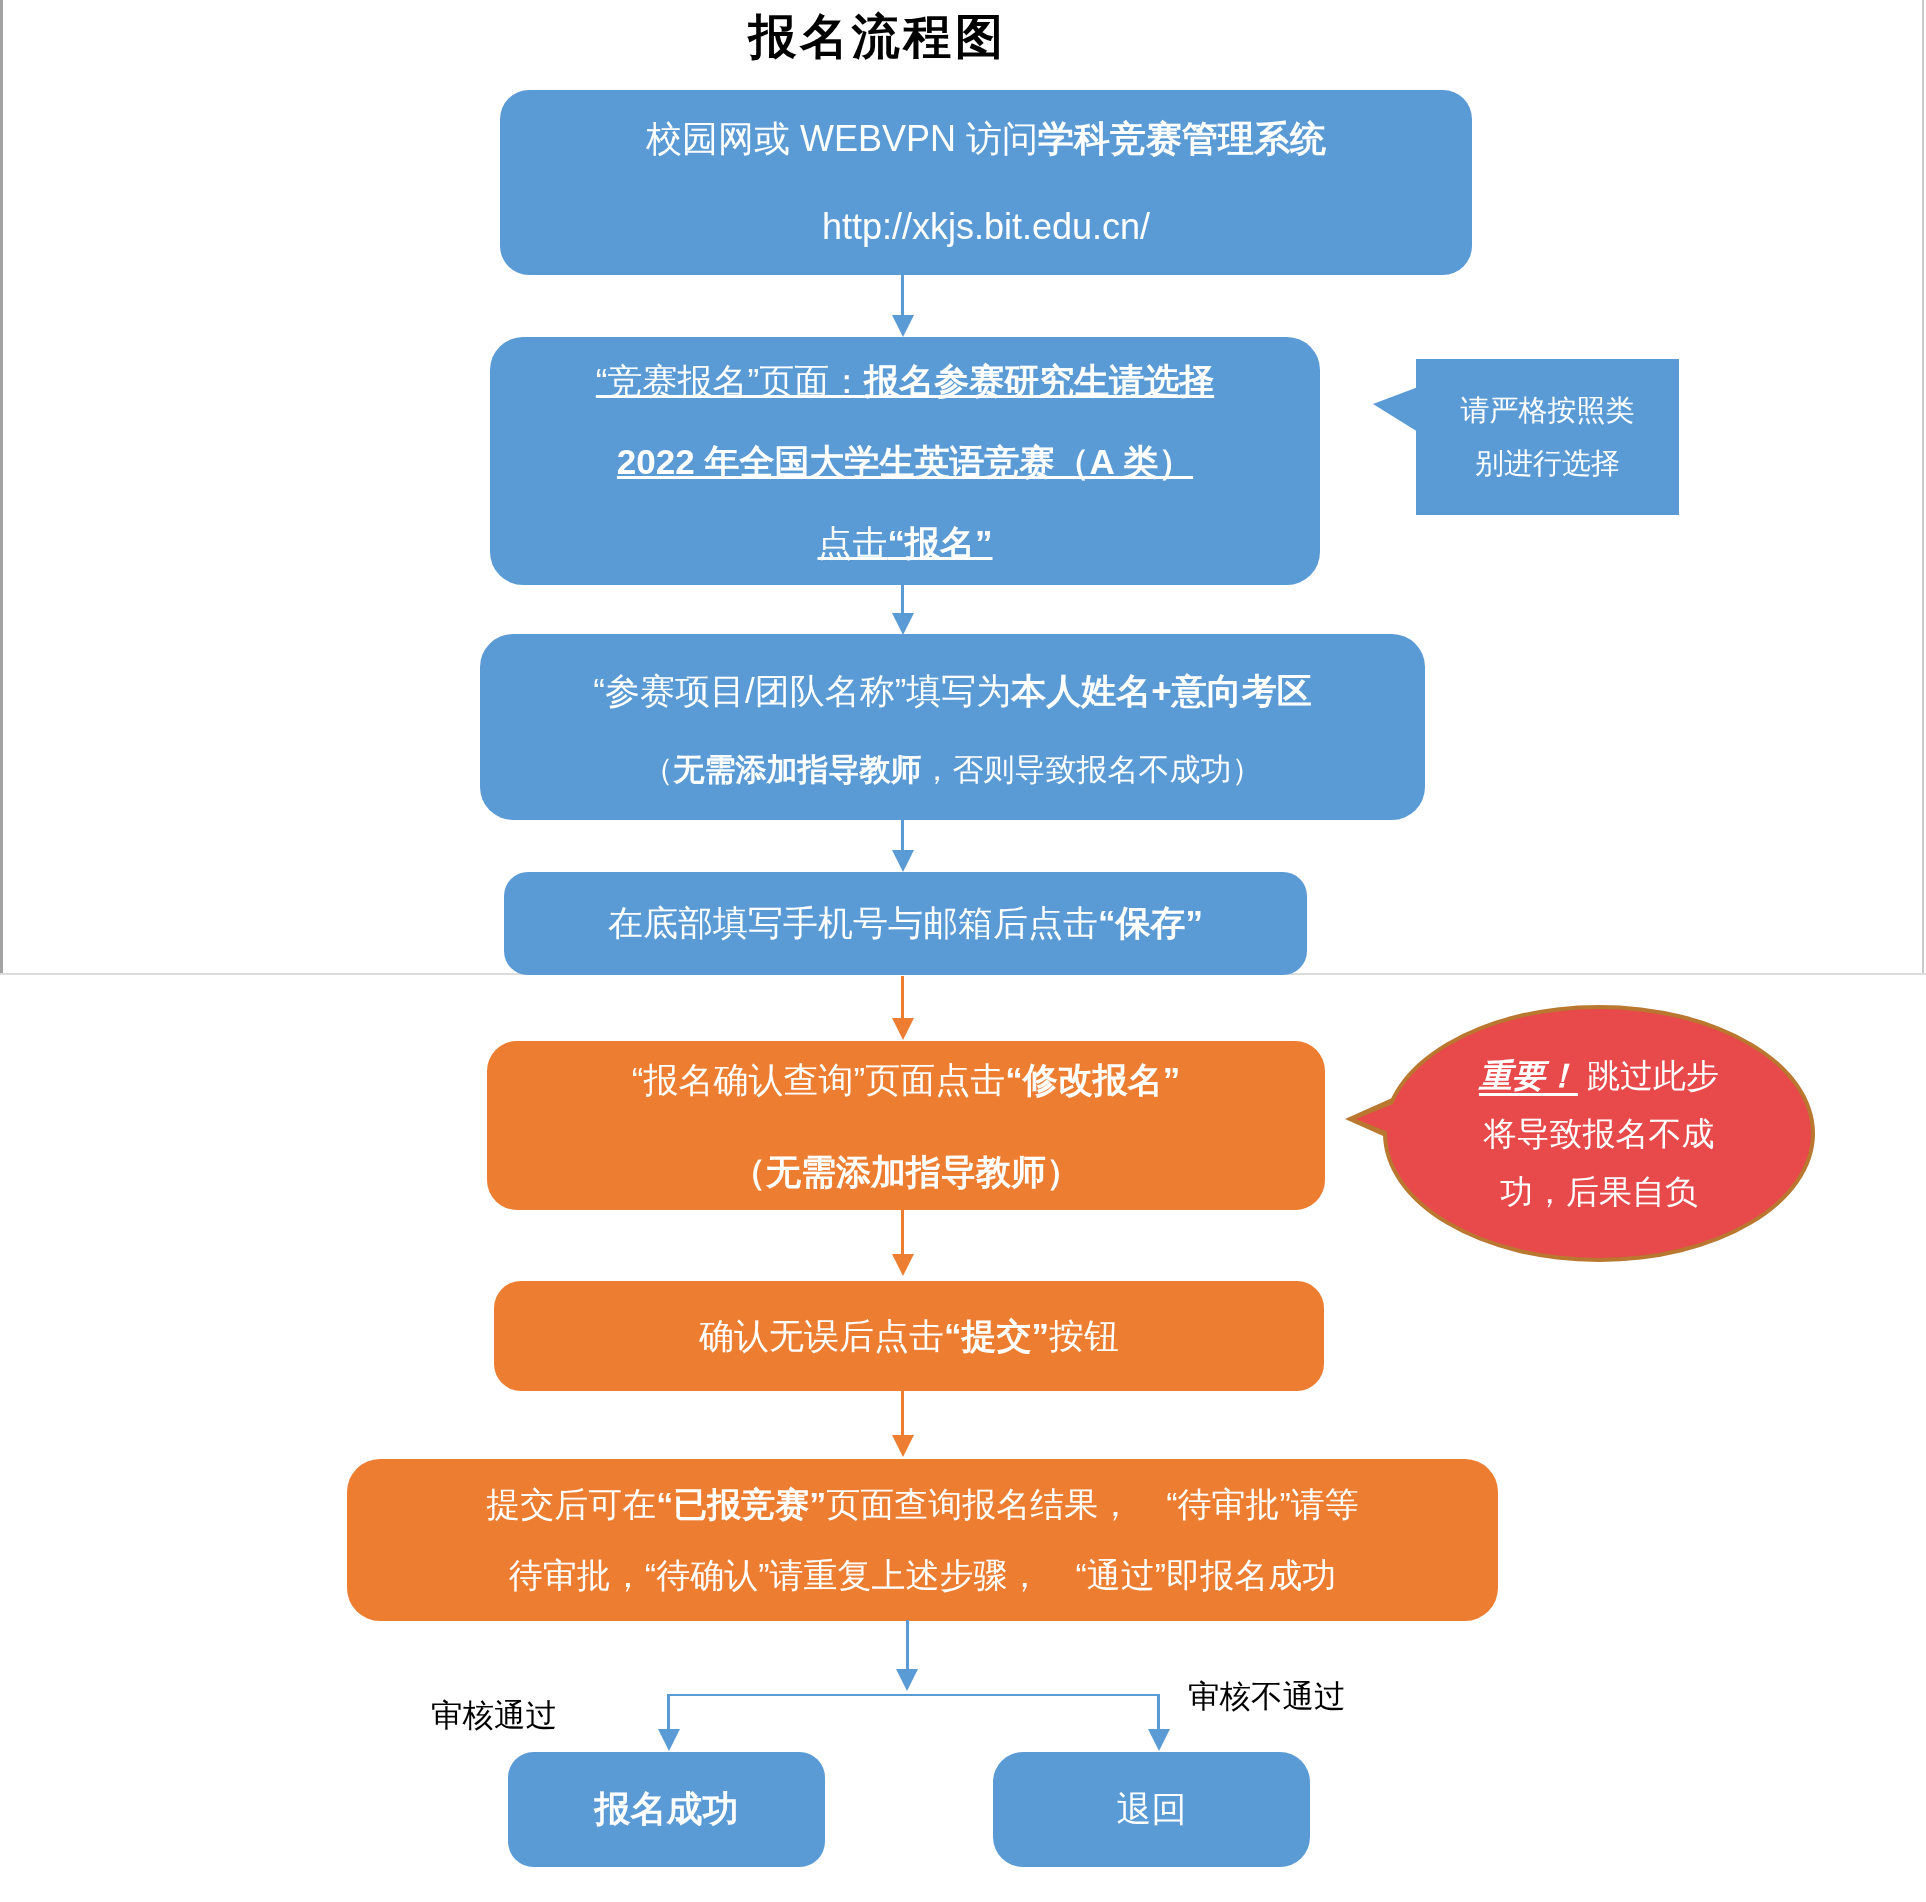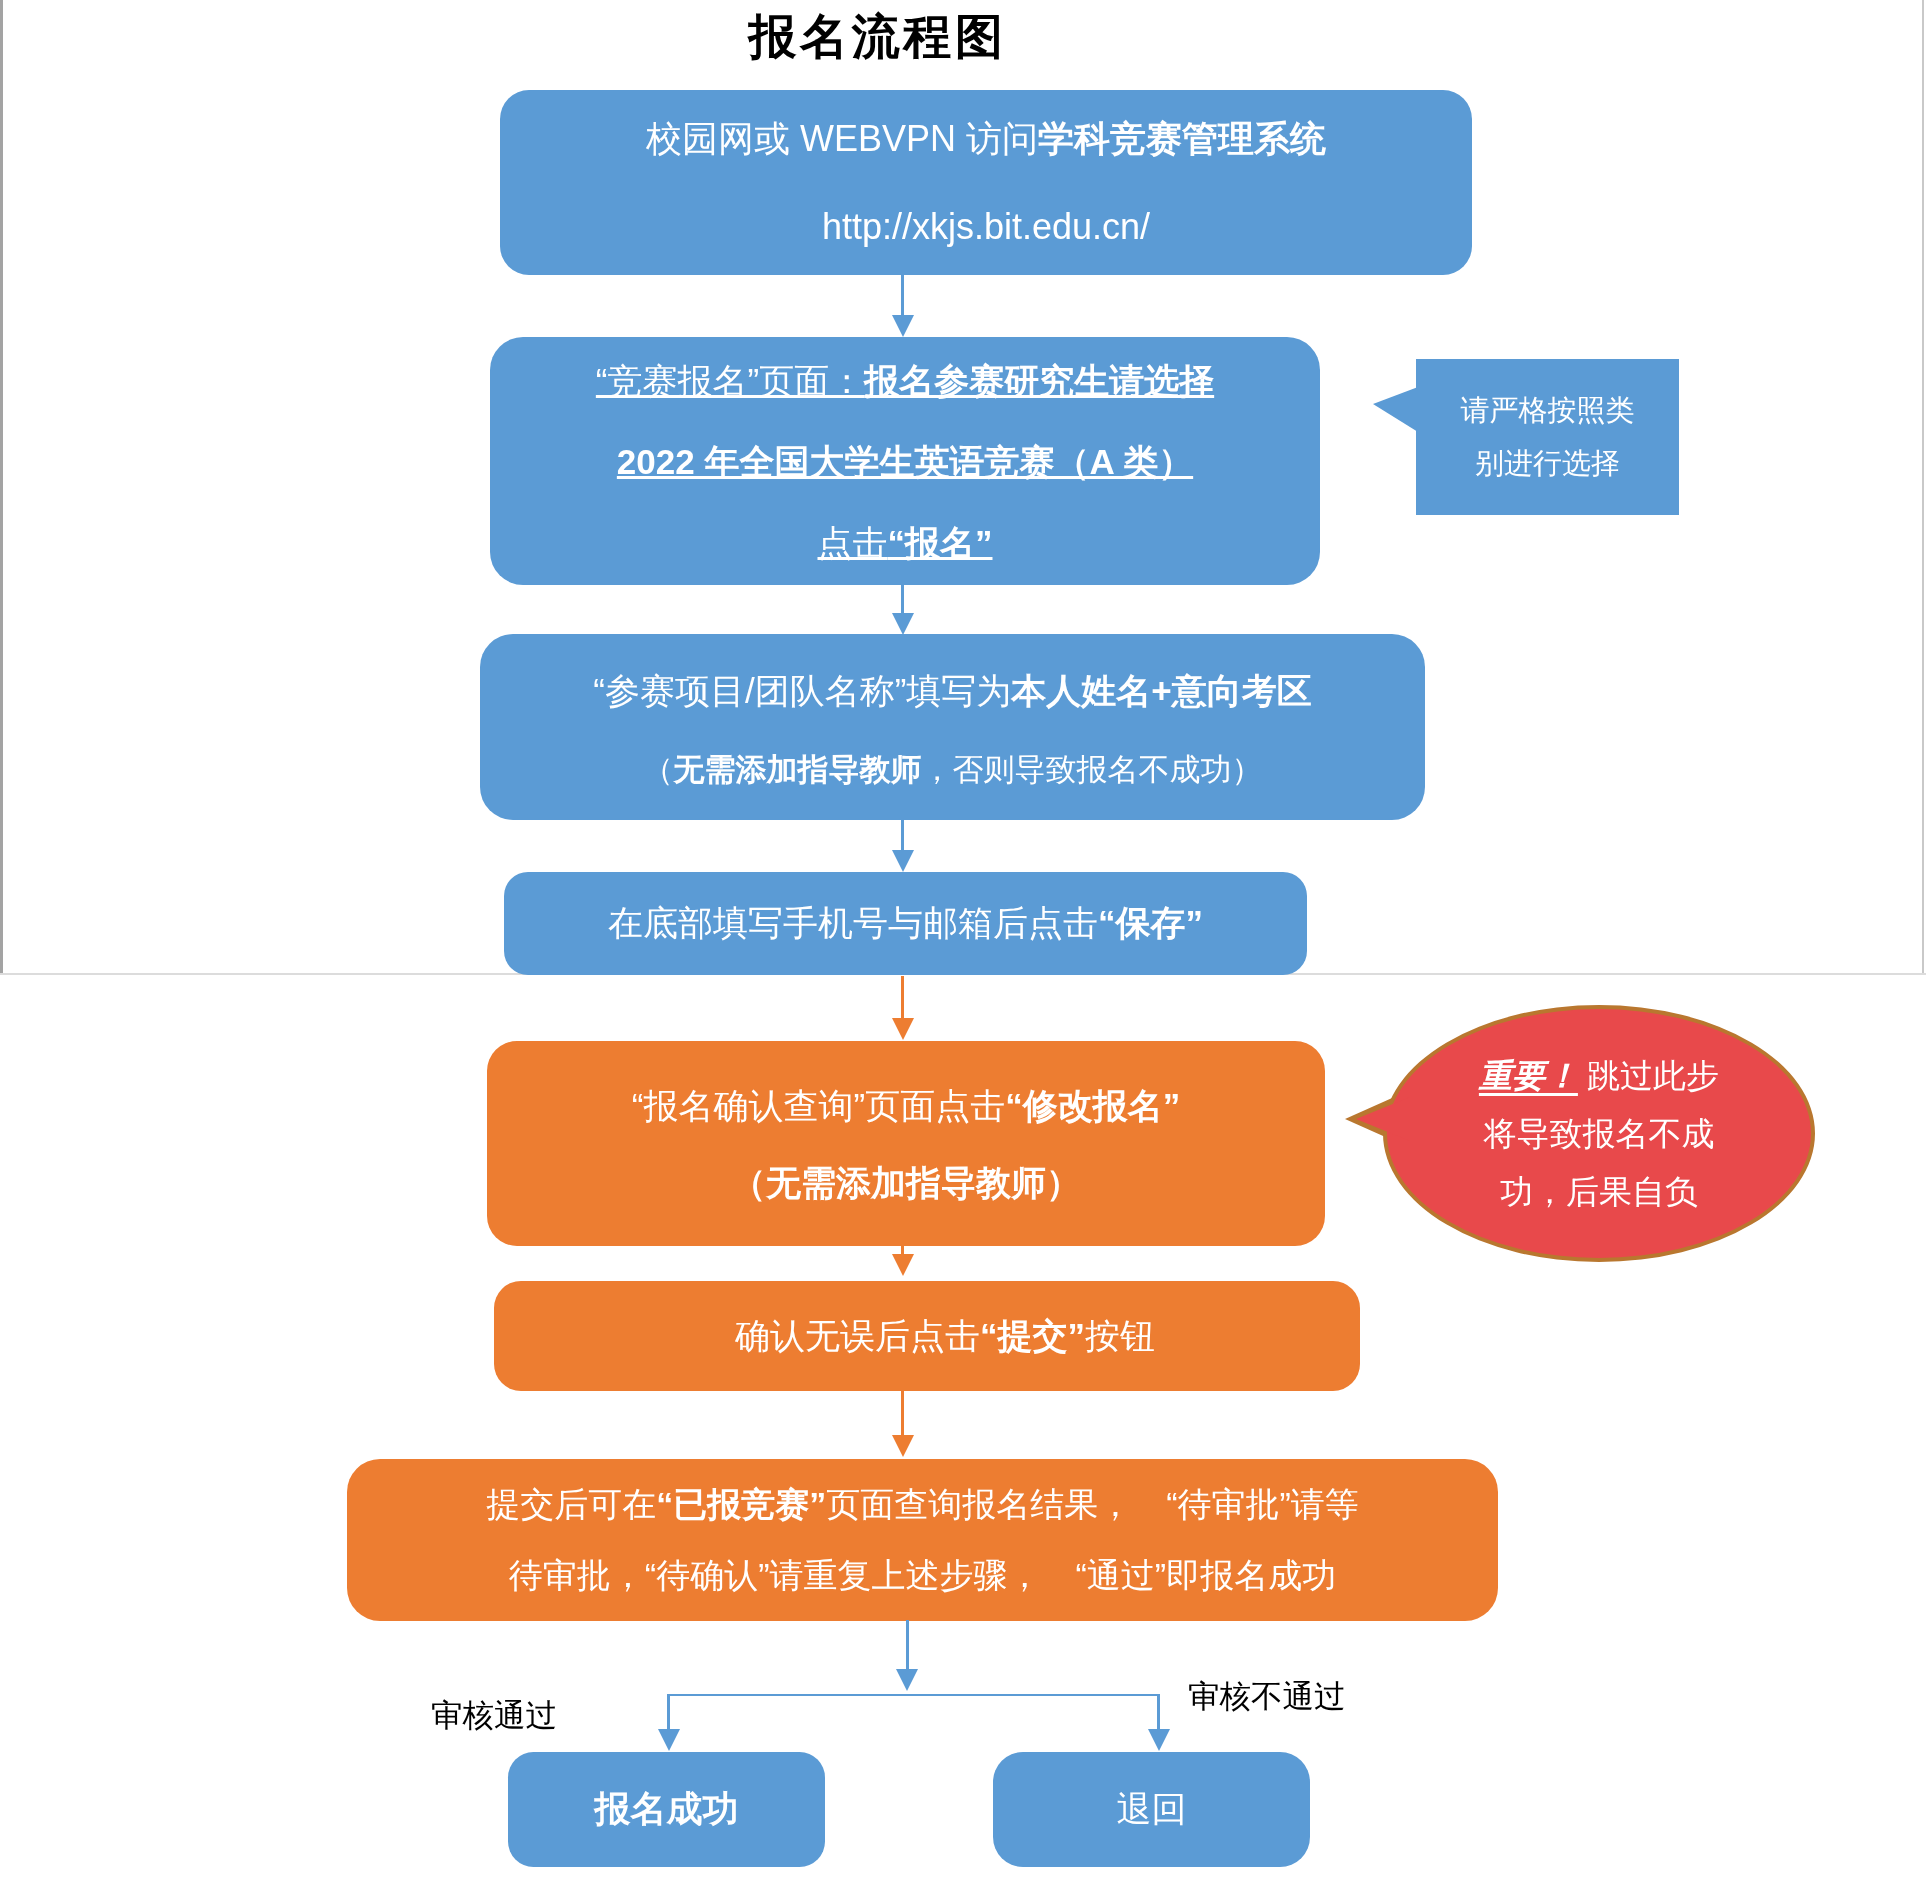--- a/index.html
+++ b/index.html
@@ -25,23 +25,23 @@
 
   #box1{left:500px;top:90px;width:972px;height:185px;border-radius:29px;}
   #box1 .line{font-size:36px;line-height:88px;}
   #box2{left:490px;top:337px;width:830px;height:248px;border-radius:33px;}
   #box2 .line{font-size:35px;line-height:81px;text-decoration:underline;}
   #box3{left:480px;top:634px;width:945px;height:186px;border-radius:33px;}
   #box3 .l1{font-size:35px;line-height:85px;}
   #box3 .l2{font-size:31px;line-height:74px;}
   #box4{left:504px;top:872px;width:803px;height:103px;border-radius:24px;}
   #box4 .line{font-size:35px;}
-  #obox1{left:487px;top:1041px;width:838px;height:205px;border-radius:30px;}
+  #obox1{left:487px;top:1041px;width:838px;height:169px;border-radius:30px;justify-content:space-between;}
   #obox1 .line{font-size:35px;line-height:77px;}
-  #obox2{left:494px;top:1281px;width:830px;height:110px;border-radius:27px;padding-left:36px;}
+  #obox2{left:494px;top:1281px;width:830px;height:110px;border-radius:27px;}
   #obox2 .line{font-size:35px;}
   #widebox{left:347px;top:1459px;width:1151px;height:162px;border-radius:33px;}
   #widebox .line{font-size:34px;line-height:71px;}
   #bbox-left{left:508px;top:1752px;width:317px;height:115px;border-radius:25.4px;}
   #bbox-left .line{font-size:36px;font-weight:700;}
   #bbox-right{left:993px;top:1752px;width:317px;height:115px;border-radius:30px;}
   #bbox-right .line{font-size:35px;}
 
   
   #note{left:1416px;top:359px;width:263px;height:156px;border-radius:0;}

